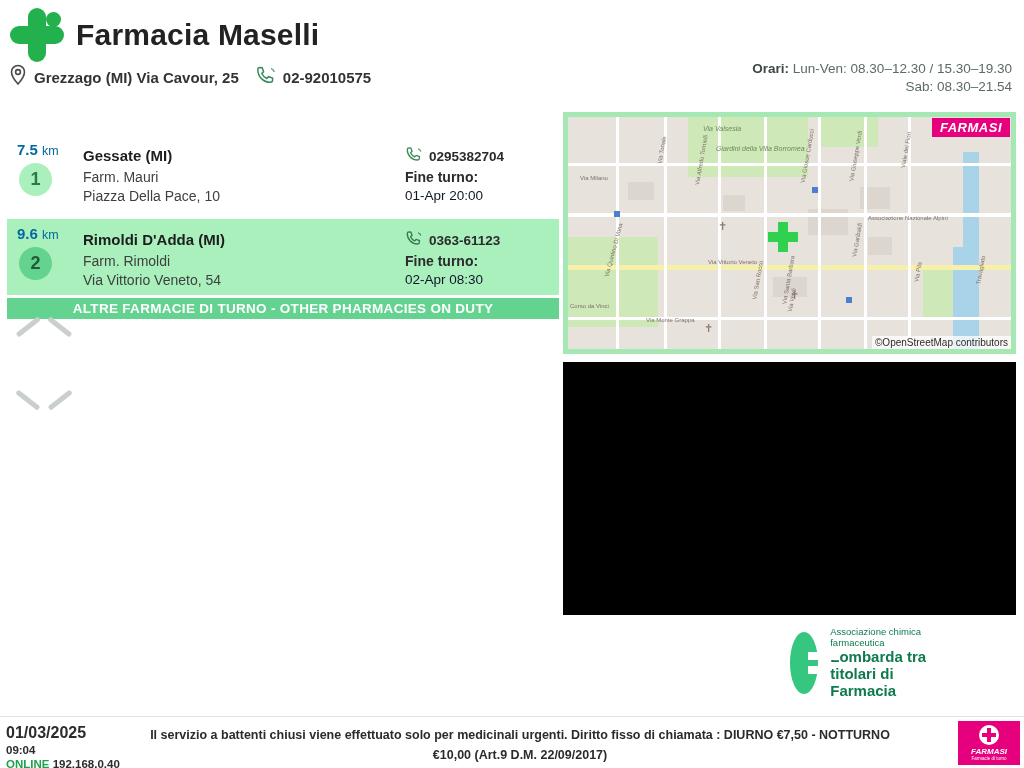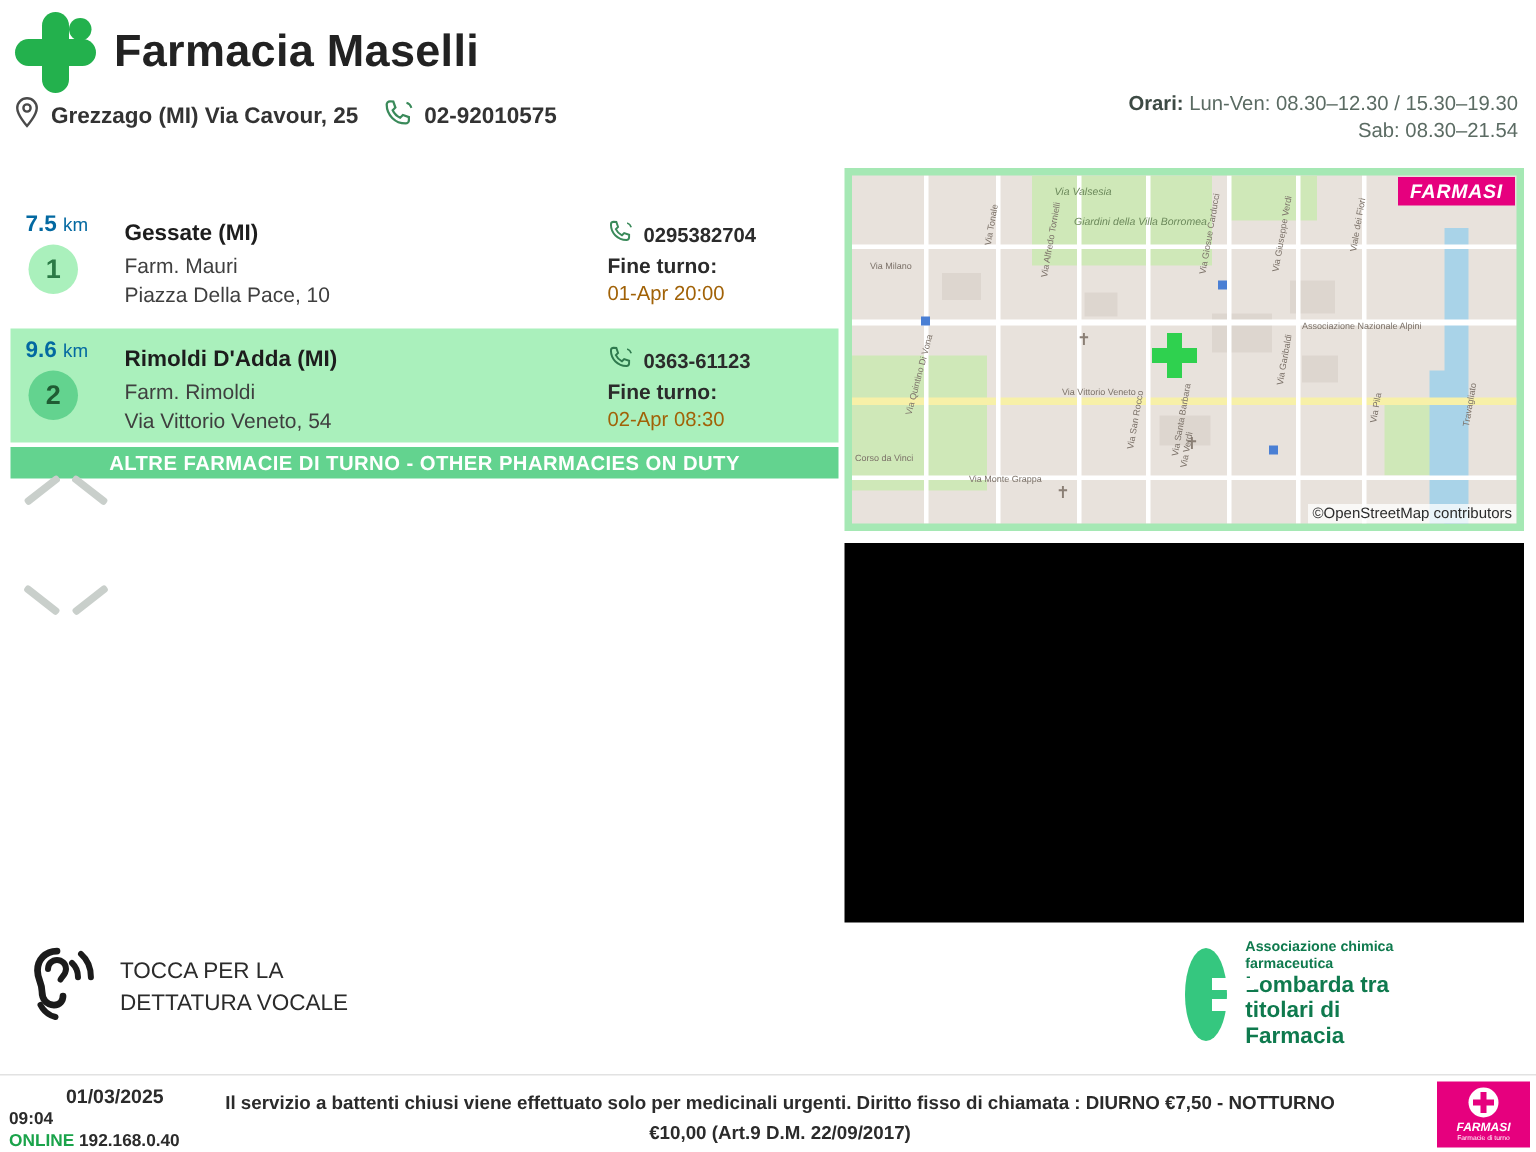--- a/index.html
+++ b/index.html
@@ -52,21 +52,21 @@
     background: #aaf0bc; color: #2b7a46; font-size: 18px; font-weight: bold;
     display: flex; align-items: center; justify-content: center;
   }
   .ph-row.r2 .badge { background: #63d38f; color: #1f5c33; }
   .ph-city { position: absolute; left: 76px; top: 12px; font-size: 15px; font-weight: bold; color: #1d1d1d; }
   .ph-name { position: absolute; left: 76px; top: 34px; font-size: 14px; color: #3f3f3f; }
   .ph-street { position: absolute; left: 76px; top: 53px; font-size: 14px; color: #3f3f3f; }
   .ph-phone { position: absolute; left: 398px; top: 10px; display: flex; align-items: center; gap: 6px; }
   .ph-phone .num { font-size: 13.5px; font-weight: bold; color: #2b2b2b; }
   .ph-end-label { position: absolute; left: 398px; top: 34px; font-size: 14px; font-weight: bold; color: #2b2b2b; }
-  .ph-end-val { position: absolute; left: 398px; top: 53px; font-size: 13.5px; color: #a16207; }
+  .ph-end-val { position: absolute; left: 398px; top: 53px; font-size: 13.5px; color: #0f172a; }
 
   
   .arrows { position: absolute; left: 18px; top: 325px; width: 54px; }
   .chev { width: 52px; height: 34px; position: relative; }
   .chev::before, .chev::after {
     content: ""; position: absolute; top: 8px; width: 28px; height: 4.5px;
     background: #c9cfcb; border-radius: 2px;
   }
   .chev.up::before { left: -1px; transform: rotate(-38deg); transform-origin: left center; }
   .chev.up::after  { right: -1px; transform: rotate(38deg); transform-origin: right center; }
@@ -107,27 +107,27 @@
   
   .flomb { position: absolute; left: 790px; top: 626px; display: flex; align-items: center; gap: 12px; }
   .flomb-circle {
     width: 62px; height: 62px; border-radius: 50%; background: #35c77f;
     position: relative;
   }
   .flomb-circle .fv { position: absolute; left: 28px; top: 12px; width: 8px; height: 38px; background: #fff; }
   .flomb-circle .fh1 { position: absolute; left: 18px; top: 20px; width: 28px; height: 8px; background: #fff; }
   .flomb-circle .fh2 { position: absolute; left: 18px; top: 34px; width: 20px; height: 8px; background: #fff; }
   .flomb-title { font-size: 23px; font-weight: bold; color: #0f7a4e; letter-spacing: 0.5px; }
-  .flomb-sub1 { font-size: 9.5px; color: #0f7a4e; font-weight: bold; }
+  .flomb-sub1 { font-size: 9.5px; color: #0f7a4e; font-weight: normal; }
   .flomb-sub2 { font-size: 15px; color: #0f7a4e; font-weight: bold; }
 
   
   .footer { position: absolute; left: 0; top: 716px; width: 1024px; height: 52px; background: #ffffff; border-top: 1px solid #e2e2e2; }
   .foot-left { position: absolute; left: 6px; top: 6px; line-height: 1.25; }
-  .foot-left .d { font-size: 13px; color: #2b2b2b; font-weight: bold; margin-left: 38px; }
+  .foot-left .d { font-size: 16px; color: #2b2b2b; font-weight: bold; }
   .foot-left .t { font-size: 11.5px; color: #2b2b2b; font-weight: bold; }
   .foot-left .o { font-size: 11.5px; font-weight: bold; }
   .foot-left .o .on { color: #1aa34a; }
   .foot-left .o .ip { color: #2b2b2b; }
   .foot-center {
     position: absolute; left: 150px; top: 8px; width: 740px; text-align: center;
     font-size: 12.5px; color: #2b2b2b; font-weight: bold; line-height: 1.6;
   }
   .foot-badge {
     position: absolute; right: 4px; top: 4px; width: 62px; height: 44px; background: #e6007e;
@@ -295,35 +295,20 @@
         <div class="v"></div>
           <div class="h"></div>
       </div>
       <div class="osm-credit">©OpenStreetMap contributors</div>
     </div>
     <div class="farmasi-badge">FARMASI</div>
   </div>
 
   <div class="black-panel"></div>
 
-  <div class="voice">
-    <span>
-      <svg width="54" height="56" viewBox="0 0 54 56">
-        <path d="M26 6c-8 0-13 6-13 13 0 6 3 8 3 14 0 5 3 9 8 9 4 0 6-3 6-6" fill="none" stroke="#1b1b1b" stroke-width="4.5" stroke-linecap="round"></path>
-        <path d="M20 18c0-3.5 2.8-6 6-6s6 2.5 6 6-2.6 5-3.6 7" fill="none" stroke="#1b1b1b" stroke-width="4" stroke-linecap="round"></path>
-        <path d="M36 14c2.6 2.4 4 6 4 9.5" fill="none" stroke="#1b1b1b" stroke-width="4" stroke-linecap="round"></path>
-        <path d="M42 8c4.4 3.8 6.6 9.4 6.6 15.5" fill="none" stroke="#1b1b1b" stroke-width="4" stroke-linecap="round"></path>
-        <path d="M15 42c2 4 6 7 10 8" fill="none" stroke="#1b1b1b" stroke-width="4" stroke-linecap="round"></path>
-      </svg>
-    </span>
-    <span class="voice-text">
-      <span>TOCCA PER LA</span><br>
-      <span>DETTATURA VOCALE</span>
-    </span>
-  </div>
 
   <div class="flomb">
     <div class="flomb-circle">
       <div class="fv"></div>
         <div class="fh1"></div>
         <div class="fh2"></div>
     </div>
     <div>
       <div class="flomb-sub1">Associazione chimica farmaceutica</div>
       <div class="flomb-sub2">Lombarda tra titolari di Farmacia</div>

